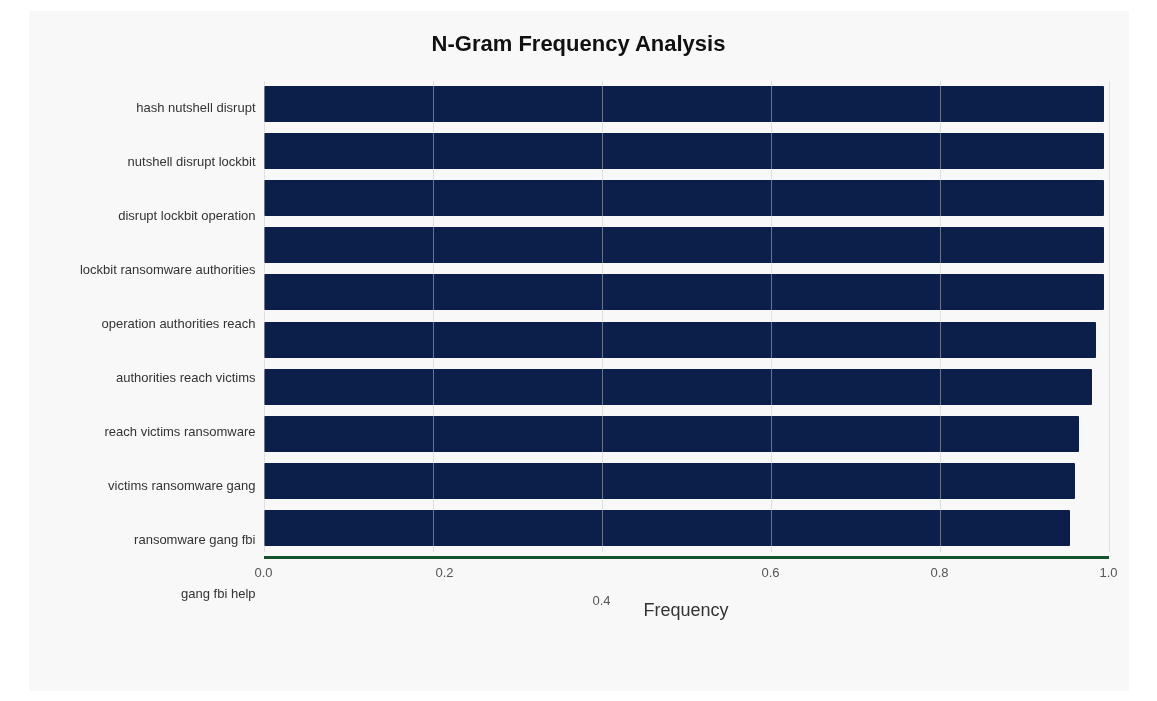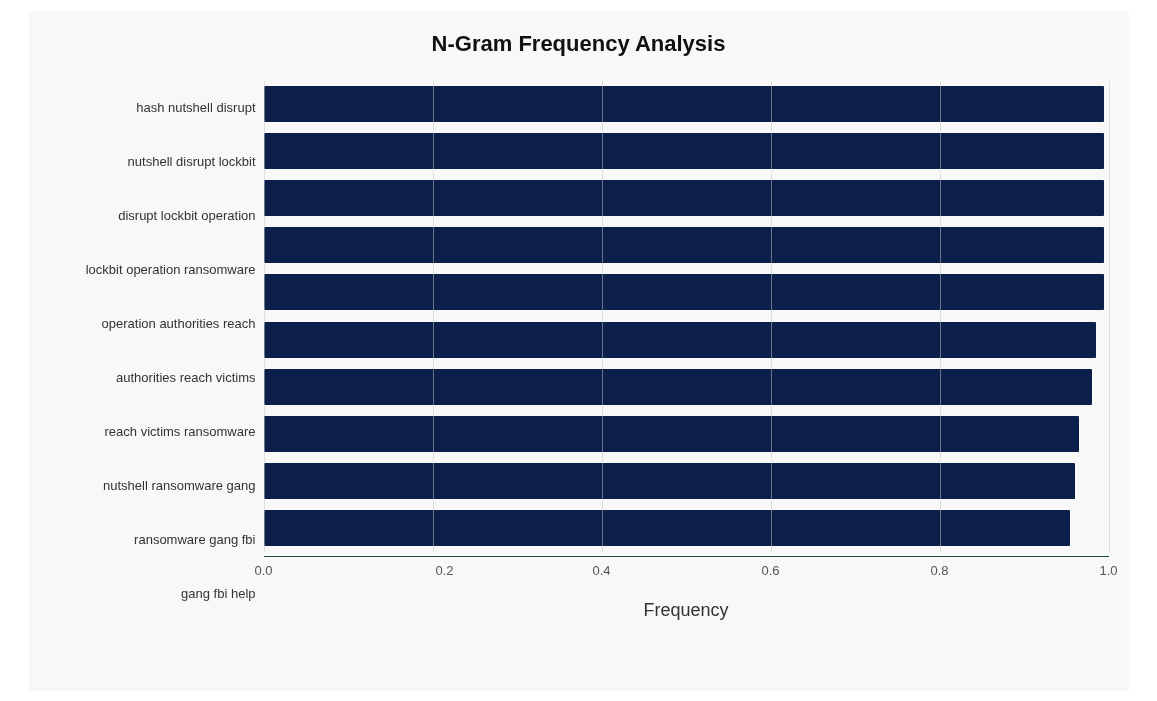--- a/index.html
+++ b/index.html
@@ -67,21 +67,21 @@
       height: 42px;
     }
     .bar {
       height: 36px;
       background: #0b1f4a;
       border-radius: 1px;
     }
     .x-axis {
       height: 40px;
       position: relative;
-      border-top: 1px solid #14532d;
+      border-top: 3px solid #14532d;
       margin-top: 4px;
     }
     .x-tick {
       position: absolute;
       top: 6px;
       font-size: 13px;
       color: #555;
       transform: translateX(-50%);
     }
     .x-axis-label {
@@ -109,25 +109,25 @@
 </head>
 <body>
 
 <div class="chart-container">
   <div class="chart-title">N-Gram Frequency Analysis</div>
   <div class="chart-area">
     <div class="y-axis" id="y-axis">
         <div class="y-label">hash nutshell disrupt</div>
         <div class="y-label">nutshell disrupt lockbit</div>
         <div class="y-label">disrupt lockbit operation</div>
-        <div class="y-label">lockbit operation ransomware</div>
+        <div class="y-label">lockbit ransomware authorities</div>
         <div class="y-label">operation authorities reach</div>
         <div class="y-label">authorities reach victims</div>
         <div class="y-label">reach victims ransomware</div>
-        <div class="y-label">nutshell ransomware gang</div>
+        <div class="y-label">victims ransomware gang</div>
         <div class="y-label">ransomware gang fbi</div>
         <div class="y-label">gang fbi help</div>
       </div>
     <div class="bars-and-xaxis">
       <div class="bars-area" id="bars-area">
         <div class="grid-lines" id="grid-lines">
             <div class="grid-line" style="left: 0%;"></div>
             <div class="grid-line" style="left: 20%;"></div>
             <div class="grid-line" style="left: 40%;"></div>
             <div class="grid-line" style="left: 60%;"></div>
@@ -161,21 +161,21 @@
           <div class="bar-row">
             <div class="bar" style="width: 96%;"></div>
           </div>
           <div class="bar-row">
             <div class="bar" style="width: 95.5%;"></div>
           </div>
         </div>
       <div class="x-axis" id="x-axis">
           <div class="x-tick" style="left: 0%;">0.0</div>
           <div class="x-tick" style="left: 20%; padding-left: 24px;">0.2</div>
-          <div class="x-tick" style="left: 40%;">0.4</div>
+          <div class="x-tick" style="left: 40%; margin-top: 28px;">0.4</div>
           <div class="x-tick" style="left: 60%;">0.6</div>
           <div class="x-tick" style="left: 80%;">0.8</div>
           <div class="x-tick" style="left: 100%;">1.0</div>
         </div>
       <div class="x-axis-label">Frequency</div>
     </div>
   </div>
 </div>
 
 </body></html>

